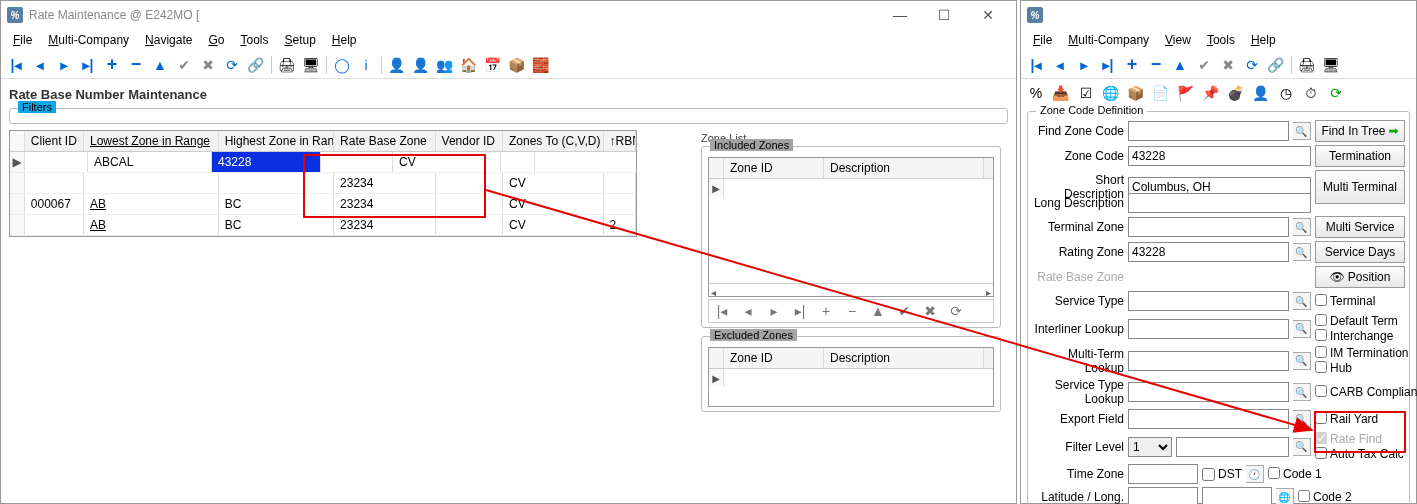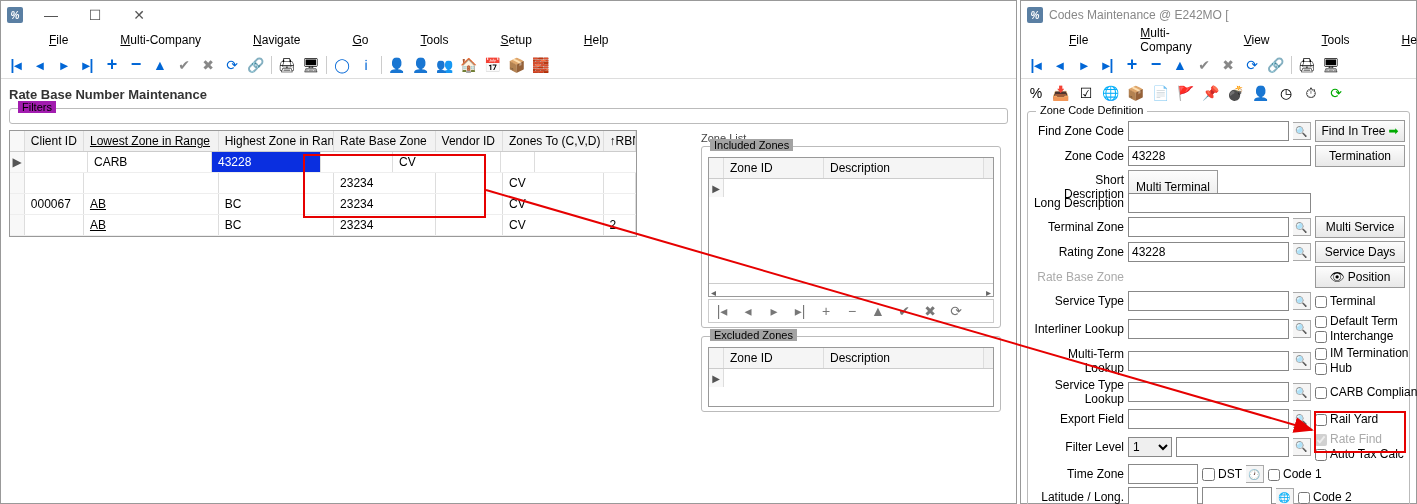--- a/index.html
+++ b/index.html
@@ -6,28 +6,28 @@
 body { font-family: "Segoe UI", Tahoma, sans-serif; font-size: 12px; color: #000; background: #fff; width: 1417px; height: 504px; overflow: hidden; position: relative; }
 .window { position: absolute; background: #fff; border: 1px solid #999; }
 .window-left { left: 0; top: 0; width: 1017px; height: 504px; }
 .window-right { left: 1020px; top: 0; width: 397px; height: 504px; }
 .titlebar { height: 28px; display: flex; align-items: center; padding: 0 6px; background: #fff; color: #888; }
 .titlebar-icon { width: 16px; height: 16px; margin-right: 6px; background: #5a7fa3; border-radius: 2px; display: inline-flex; align-items: center; justify-content: center; color: #fff; font-size: 10px; font-style: italic; font-weight: bold; }
 .titlebar-text { flex: 1; font-size: 12px; }
 .titlebar-btns { display: flex; gap: 0; }
 .titlebar-btn { width: 44px; height: 26px; display: flex; align-items: center; justify-content: center; color: #555; font-size: 14px; cursor: pointer; }
 .menubar { height: 22px; display: flex; align-items: center; padding: 0 4px; gap: 0; }
-.menubar span { padding: 2px 8px; cursor: pointer; margin-left: 36px; }
+.menubar span { padding: 2px 8px; cursor: pointer; }
 .menubar span u { text-decoration: underline; }
 .toolbar { height: 28px; display: flex; align-items: center; padding: 0 4px; gap: 2px; border-bottom: 1px solid #ddd; }
 .tool-btn { width: 22px; height: 22px; display: flex; align-items: center; justify-content: center; cursor: pointer; border-radius: 2px; font-size: 14px; }
 .tool-sep { width: 1px; height: 18px; background: #ccc; margin: 0 2px; }
 .page-title { font-weight: bold; font-size: 13px; padding: 8px 8px 6px; color: #333; }
 .filters-box { margin: 0 8px; border: 1px solid #bbb; border-radius: 3px; padding: 8px 6px 6px; position: relative; }
-.filters-box .legend { position: absolute; top: -8px; left: 8px; background: #a21caf; padding: 0 4px; font-size: 11px; }
+.filters-box .legend { position: absolute; top: -8px; left: 8px; background: #0ea5e9; padding: 0 4px; font-size: 11px; }
 .filters-row { display: flex; align-items: center; gap: 6px; }
 .filters-row label { font-size: 12px; text-align: right; }
 .filters-row input { border: 1px solid #888; height: 20px; padding: 0 3px; font-size: 12px; }
 .grid-area { margin: 6px 8px 0 8px; position: relative; }
 .grid { border: 1px solid #999; width: 628px; }
 .grid-header { display: flex; background: #f2f2f2; border-bottom: 1px solid #ccc; }
 .grid-header div, .grid-row div { padding: 3px 6px; border-right: 1px solid #ddd; font-size: 12px; white-space: nowrap; overflow: hidden; }
 .grid-body { }
 .grid-row { display: flex; border-bottom: 1px solid #eee; }
 .row-indicator { width: 15px; display: flex; align-items: center; justify-content: center; color: #555; font-size: 10px; border-right: 1px solid #ddd; background: #f8f8f8; }
@@ -53,34 +53,35 @@
 .mini-toolbar .tool-btn { width: 26px; height: 22px; color: #777; }
 .form-area { padding: 4px 6px; }
 .fieldset { border: 1px solid #bbb; border-radius: 3px; padding: 8px 4px 4px; position: relative; }
 .fieldset .legend { position: absolute; top: -8px; left: 8px; background: #fff; padding: 0 4px; font-size: 11px; }
 .form-row { display: flex; align-items: center; margin-bottom: 3px; gap: 4px; }
 .form-row label { width: 92px; text-align: right; font-size: 12px; }
 .form-row input.txt { border: 1px solid #888; height: 20px; padding: 0 3px; font-size: 12px; flex: 1; min-width: 0; }
 .form-row .lookup { width: 18px; height: 18px; border: 1px solid #aaa; border-left: none; display: flex; align-items: center; justify-content: center; font-size: 10px; cursor: pointer; background: #f5f5f5; }
 .side-btn { width: 90px; height: 22px; border: 1px solid #999; background: linear-gradient(#fdfdfd,#e8e8e8); font-size: 12px; cursor: pointer; display: flex; align-items: center; justify-content: center; gap:3px; }
 .chk-col { display: flex; flex-direction: column; gap: 1px; font-size: 11px; }
-.chk-col label { display: flex; align-items: flex-end; gap: 3px; white-space: nowrap; }
+.chk-col label { display: flex; align-items: flex-start; gap: 3px; white-space: nowrap; }
 .chk-col input { width: 12px; height: 12px; }
 .disabled-label { color: #aaa; }
 .select-sm { border: 1px solid #888; height: 20px; font-size: 12px; }
 .red-box { position: absolute; border: 2px solid #e60000; pointer-events: none; z-index: 50; }
 svg.arrow { position: absolute; pointer-events: none; z-index: 60; }
 .toolbar-right2 { height: 28px; display: flex; align-items: center; padding: 0 4px; gap: 3px; flex-wrap: nowrap; }
 </style>
 </head>
 <body>
 
 <div class="window window-left">
   <div class="titlebar">
     <span class="titlebar-icon">%</span>
+    <span class="titlebar-text">Rate Maintenance @ E242MO [</span>
     <div class="titlebar-btns">
       <div class="titlebar-btn">—</div>
       <div class="titlebar-btn">☐</div>
       <div class="titlebar-btn">✕</div>
     </div>
   </div>
   <div class="menubar">
     <span><u>F</u>ile</span>
     <span><u>M</u>ulti-Company</span>
     <span><u>N</u>avigate</span>
@@ -132,21 +133,21 @@
         <div class="c-high">Highest Zone in Range</div>
         <div class="c-rate">Rate Base Zone</div>
         <div class="c-vendor">Vendor ID</div>
         <div class="c-apply">Zones To (C,V,D)</div>
         <div class="c-rbn">↑RBN</div>
       </div>
       <div class="grid-body">
         <div class="grid-row">
           <div class="row-indicator">▶</div>
           <div class="c-client"></div>
-          <div class="c-high">CARB</div>
+          <div class="c-high">ABCAL</div>
           <div class="c-rate highlight-cell">43228</div>
           <div class="c-vendor"></div>
           <div class="c-apply">CV</div>
           <div class="c-rbn"></div>
         </div>
         <div class="grid-row">
           <div class="row-indicator"></div>
           <div class="c-client"></div>
           <div class="c-low"></div>
           <div class="c-high"></div>
@@ -223,21 +224,20 @@
           </div>
         </div>
       </div>
     </div>
   </div>
 </div>
 
 <div class="window window-right">
   <div class="titlebar">
     <span class="titlebar-icon">%</span>
-    <span class="titlebar-text">Codes Maintenance @ E242MO [</span>
   </div>
   <div class="menubar">
     <span><u>F</u>ile</span>
     <span><u>M</u>ulti-Company</span>
     <span><u>V</u>iew</span>
     <span><u>T</u>ools</span>
     <span><u>H</u>elp</span>
   </div>
   <div class="toolbar">
     <div class="tool-btn" style="color:#0066d6;font-weight:bold">|◂</div>
@@ -286,20 +286,21 @@
       </div>
       <div class="form-row">
         <label>Zone Code</label>
         <input class="txt" value="43228" style="">
         <button class="side-btn">
             <span>Termination</span>
           </button>
       </div>
       <div class="form-row">
         <label>Short Description</label>
+        <input class="txt" value="Columbus, OH" style="">
         <button class="side-btn" style="height:34px">
             <span>Multi Terminal</span>
           </button>
       </div>
       <div class="form-row" style="margin-top:-14px">
         <label>Long Description</label>
         <input class="txt" style="">
         <div style="width:90px"></div>
       </div>
       <div class="form-row">

